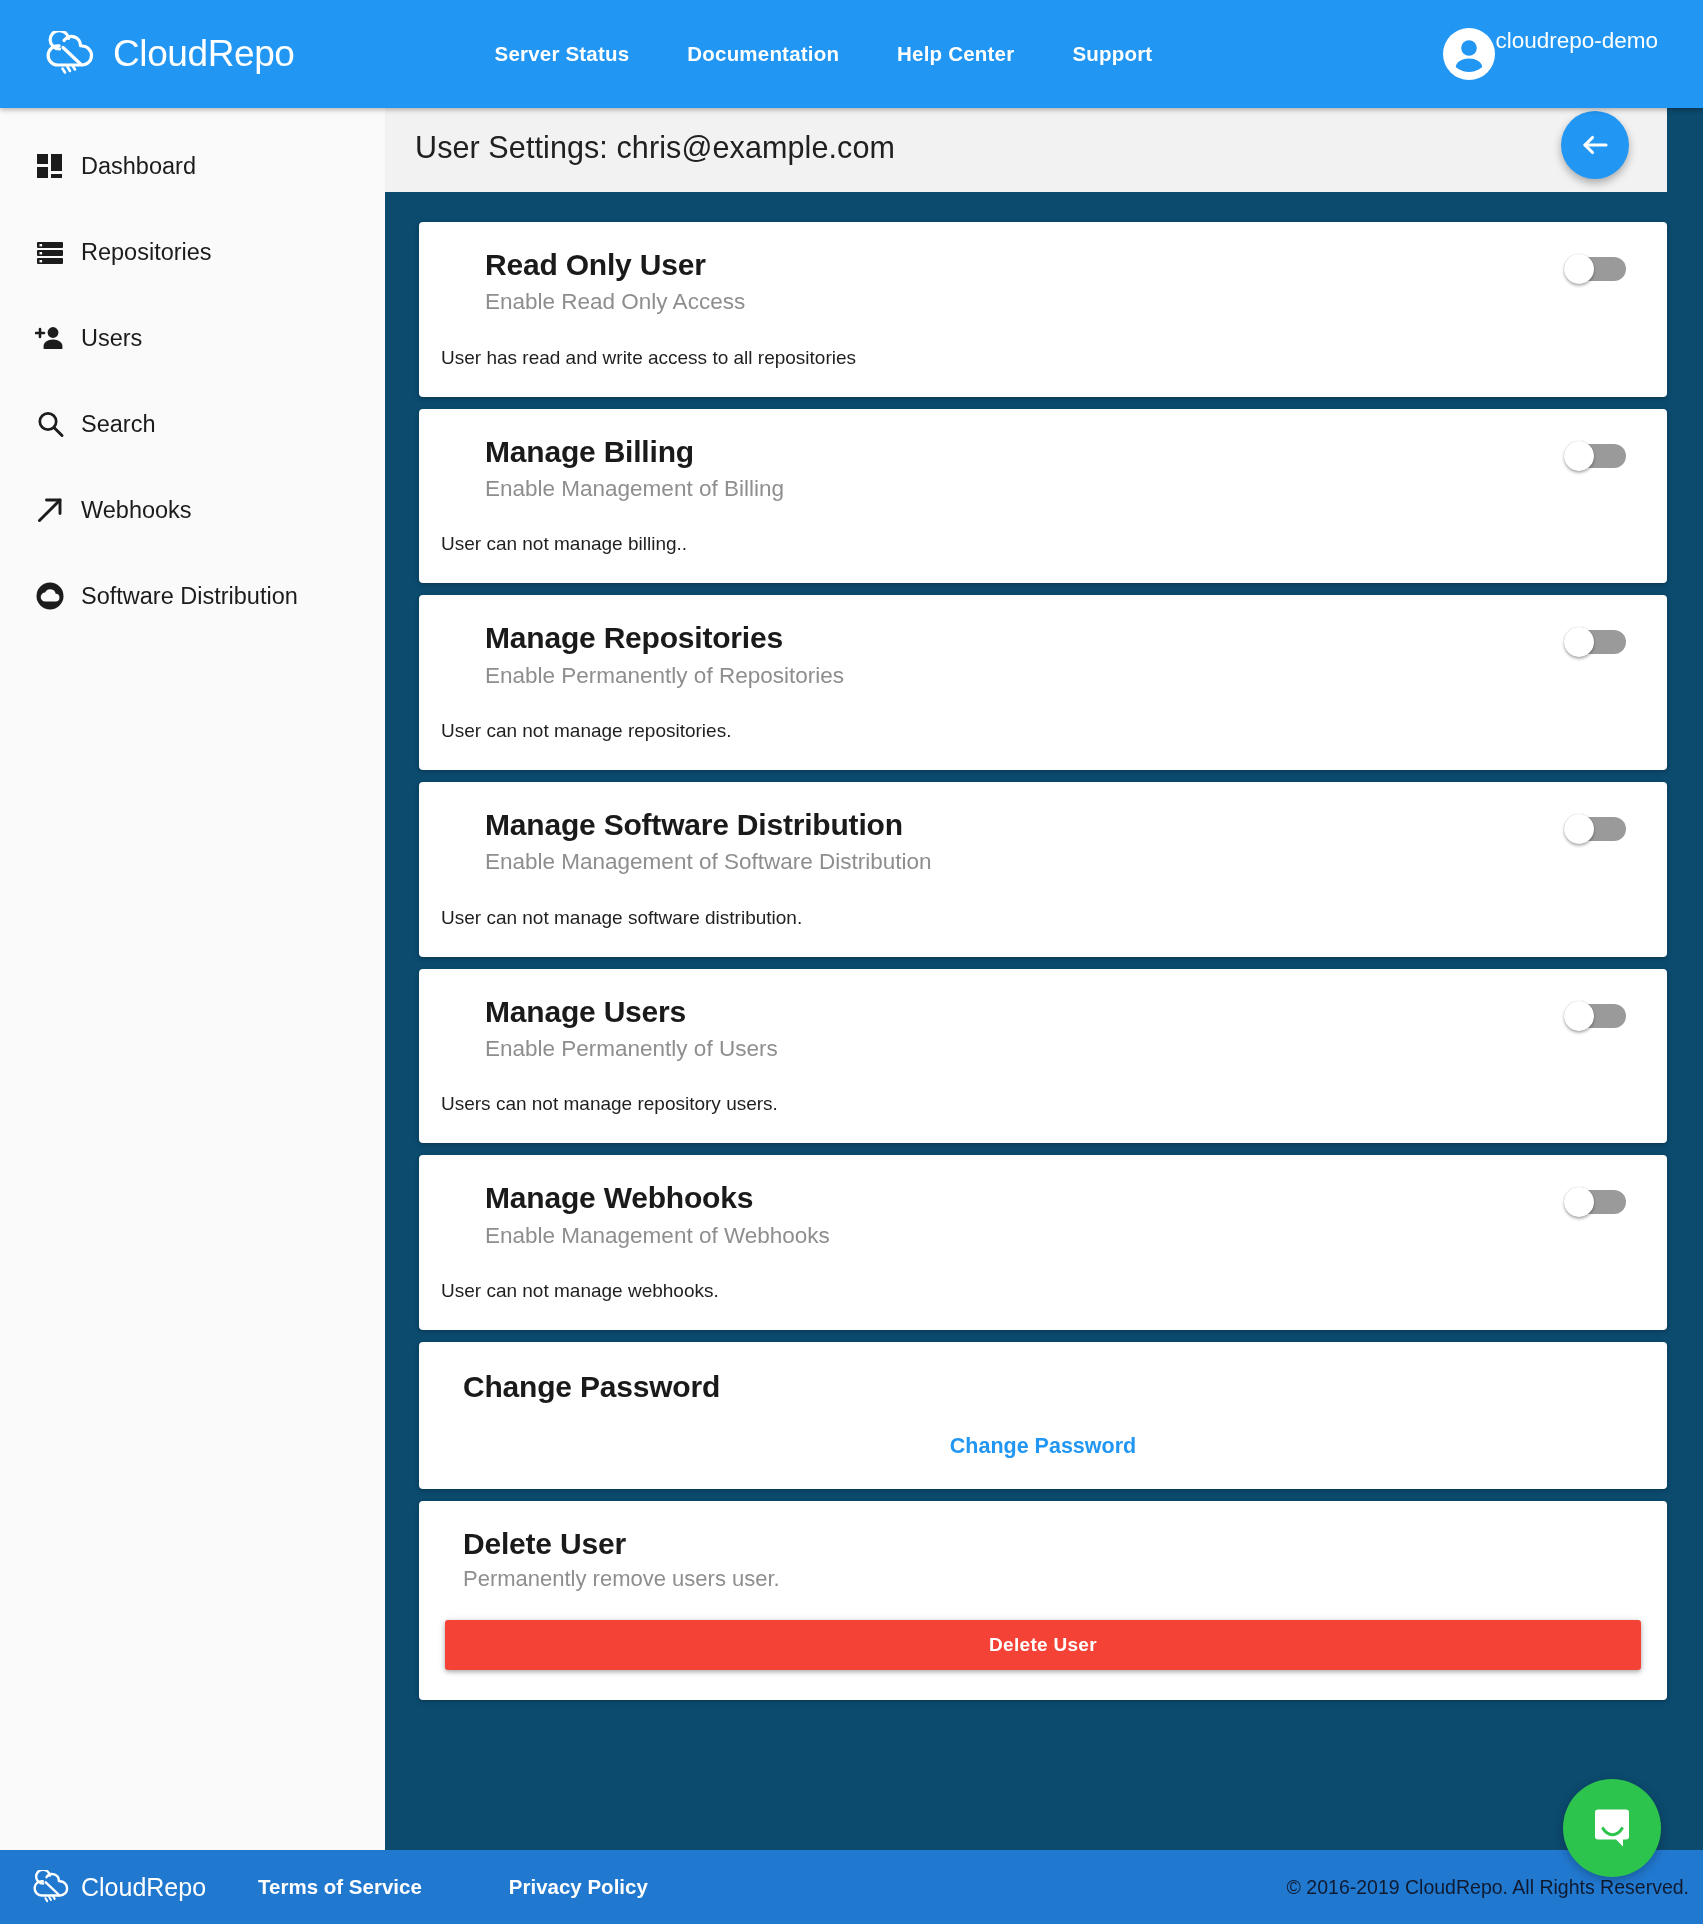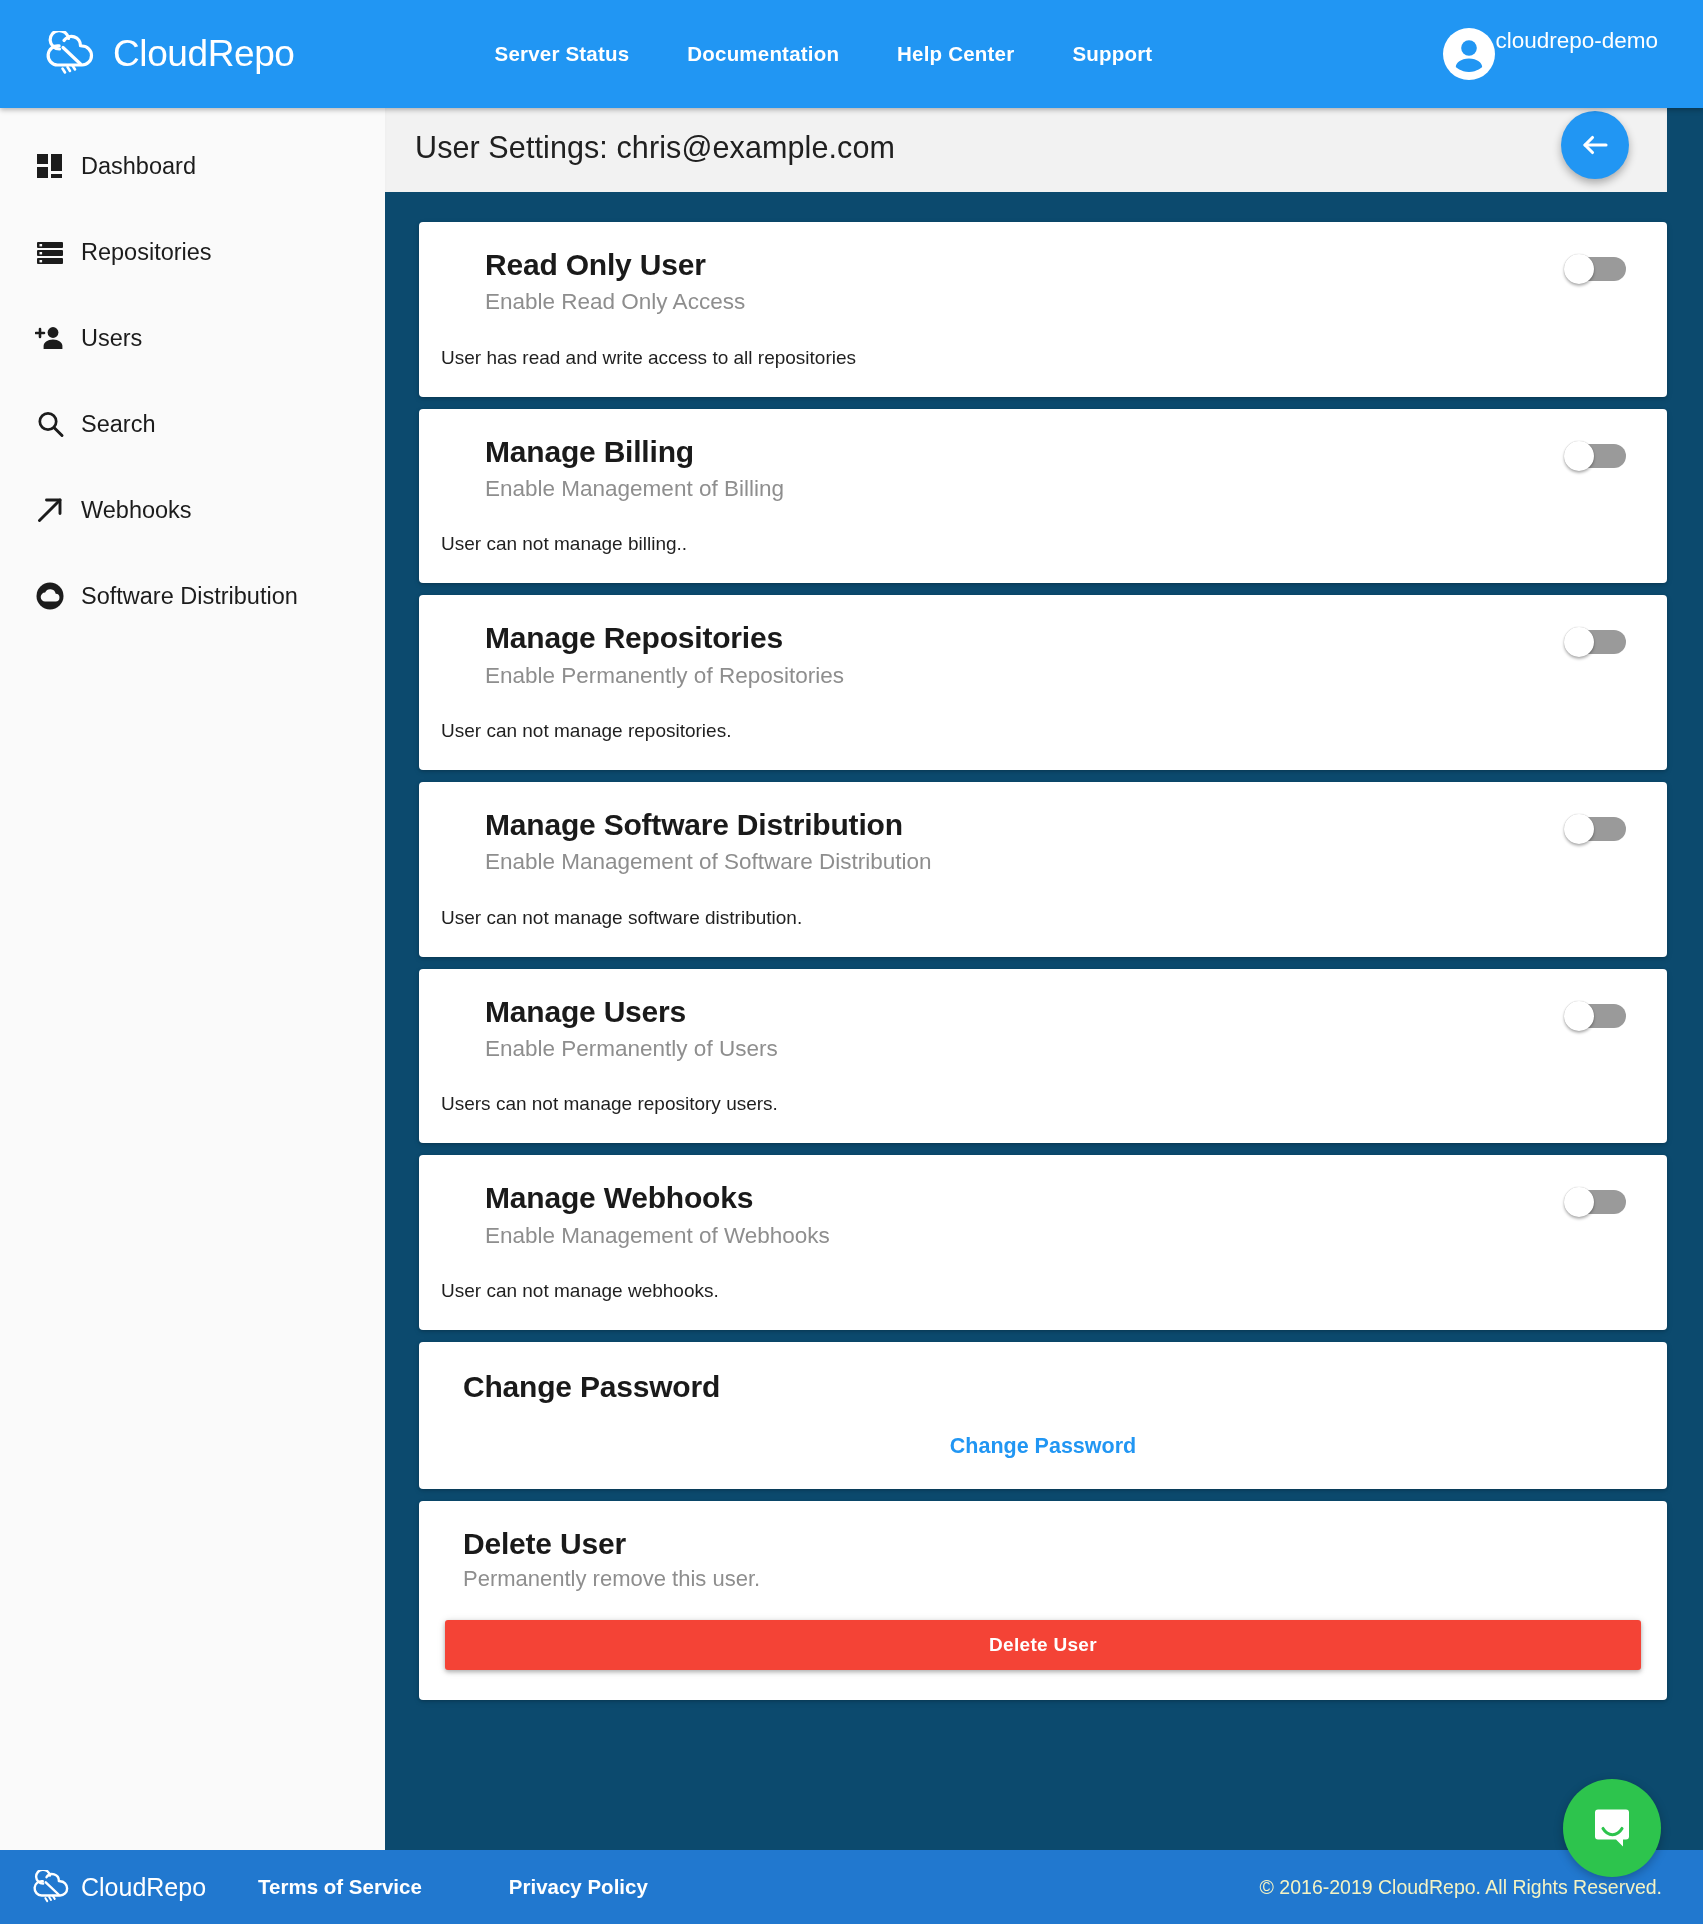--- a/index.html
+++ b/index.html
@@ -174,21 +174,21 @@
   }
   .footer-brand { display: flex; align-items: center; margin-left: 27px; gap: 6px; }
   .footer-logo { width: 48px; height: 34px; display: block; }
   .footer-brand-text { color: #fff; font-size: 25px; }
   .footer-links { display: flex; align-items: center; gap: 87px; margin-left: 52px; }
   .footer-link {
     color: #fff; font-size: 20.5px; font-weight: 700;
     text-decoration: none; cursor: pointer; white-space: nowrap;
   }
   .footer-copy {
-    color: #fef9c3; font-size: 19.5px; margin-left: auto; margin-right: 41px;
+    color: #0f172a; font-size: 19.5px; margin-left: auto; margin-right: 14px;
     opacity: .96; white-space: nowrap; text-align: center;
   }
 
   
   .chat-launcher {
     position: absolute; right: 42px; bottom: 47px;
     width: 98px; height: 98px; border-radius: 50%;
     background: #2dc44d;
     display: flex; align-items: center; justify-content: center;
     box-shadow: 0 3px 10px rgba(0,0,0,.25);
@@ -390,21 +390,21 @@
 
     <section class="card pw-card">
       <div class="pw-title">Change Password</div>
       <div class="pw-link-row">
         <a class="pw-link">Change Password</a>
       </div>
     </section>
 
     <section class="card del-card">
       <div class="del-title">Delete User</div>
-      <div class="del-sub">Permanently remove this user.</div>
+      <div class="del-sub">Permanently remove users user.</div>
       <button class="del-btn">Delete User</button>
     </section>
 
   </div>
 </main>
 
 <footer class="footer">
   <div class="footer-brand">
     <span class="footer-logo">
       <svg viewBox="0 0 64 46" xmlns="http://www.w3.org/2000/svg">

